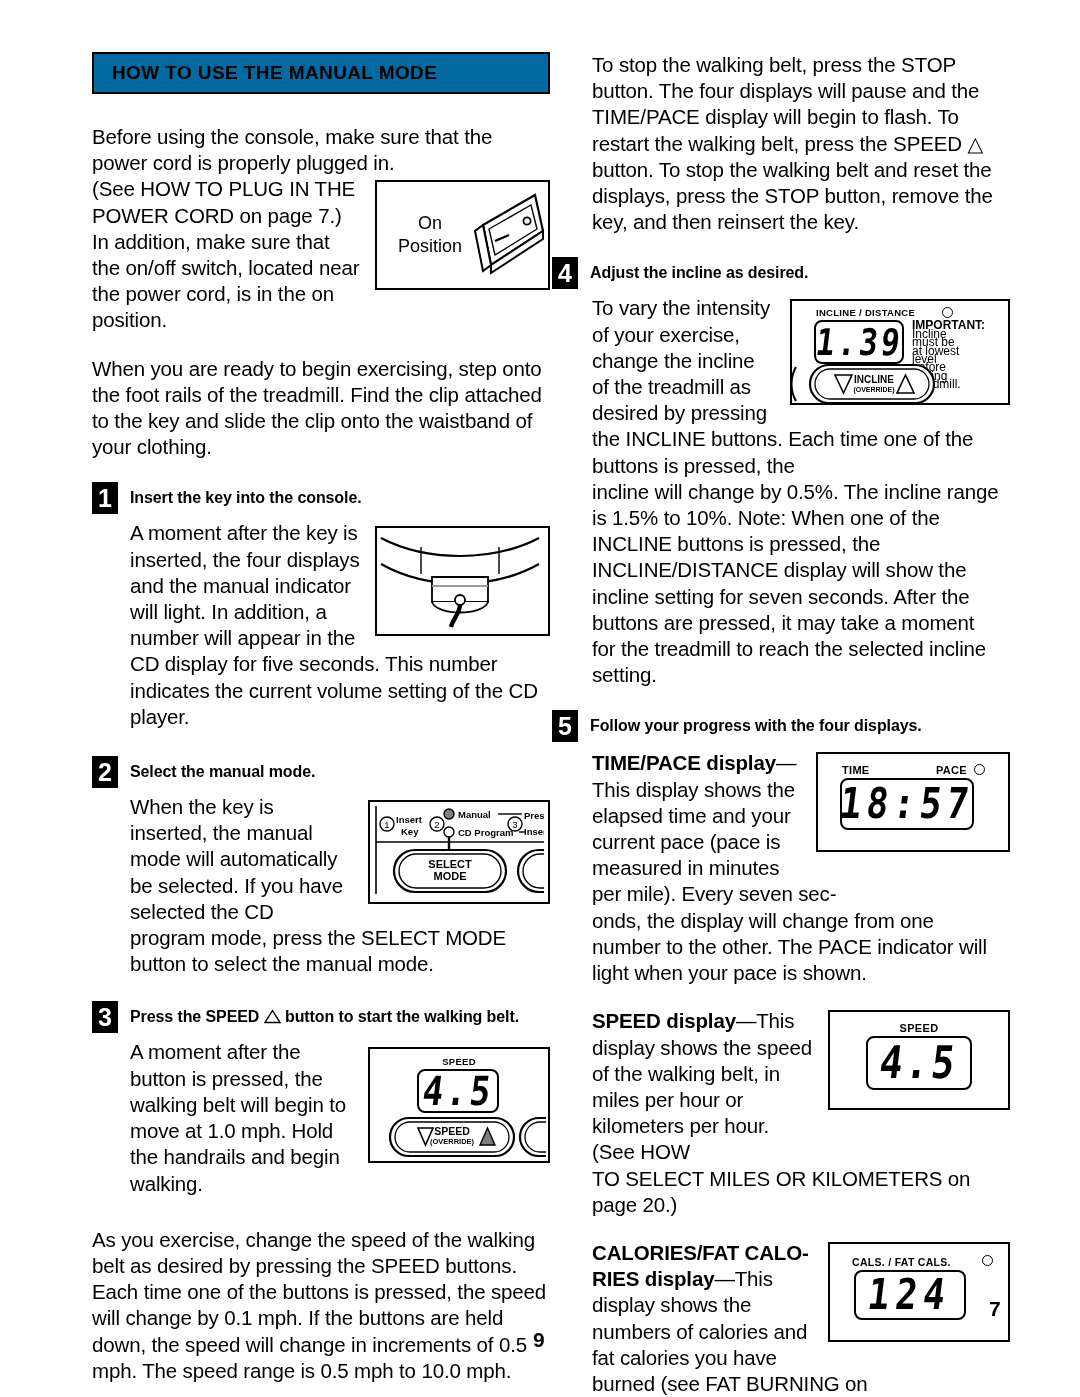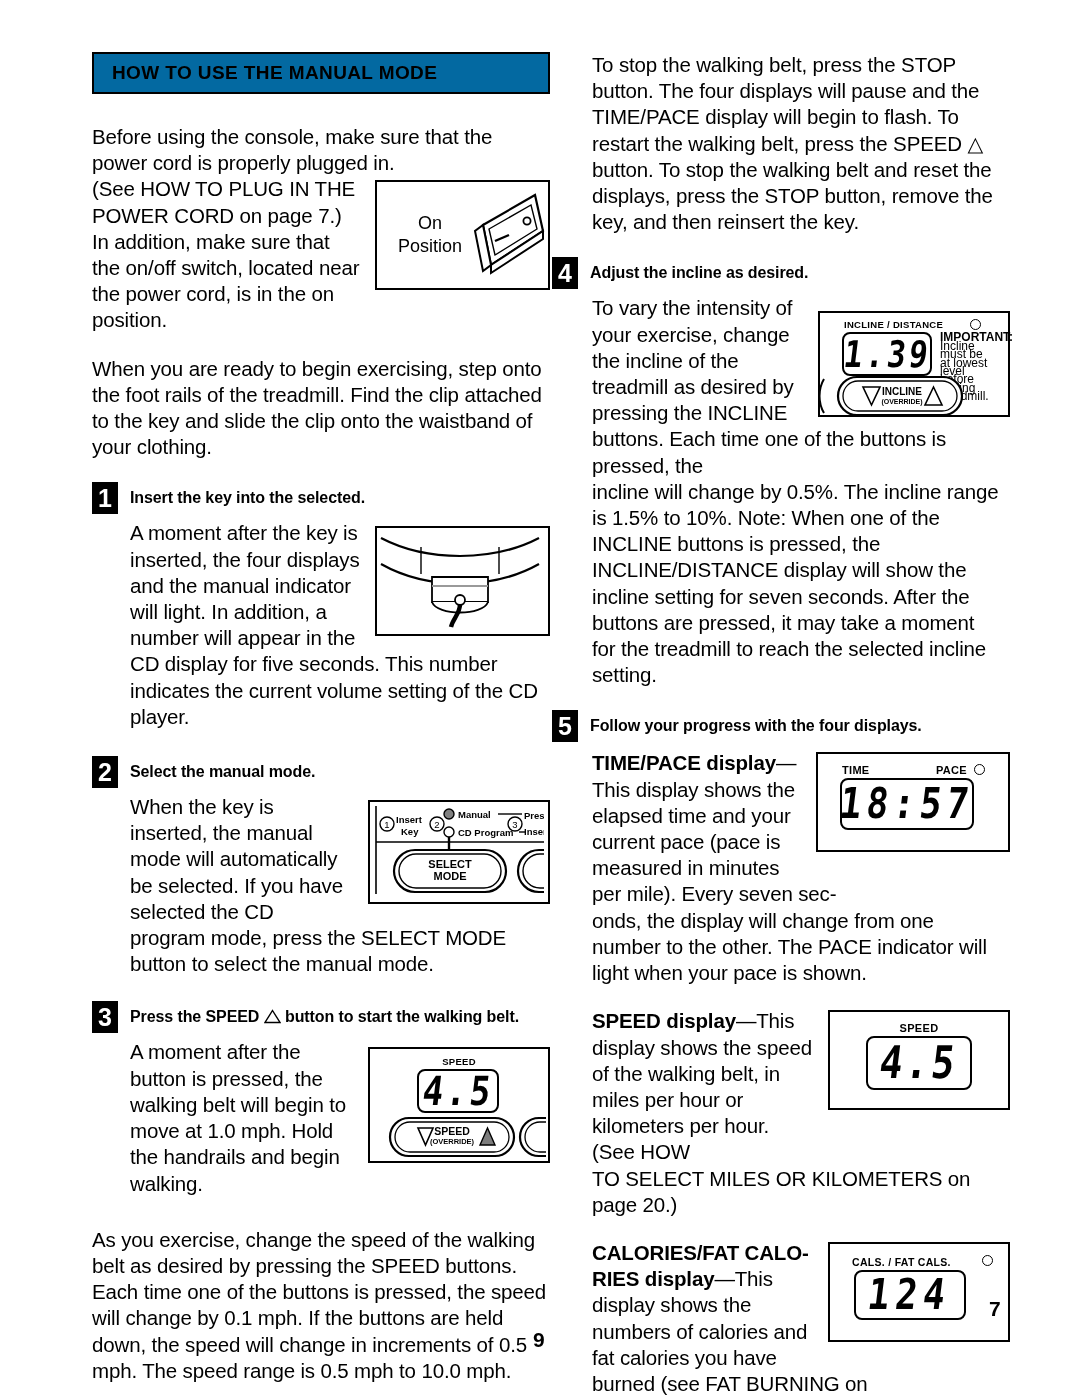--- a/index.html
+++ b/index.html
@@ -197,21 +197,21 @@
     </div>
 
     <p class="para" style="margin-top:0;">(See HOW TO PLUG IN THE POWER CORD on page 7.) In addition, make sure that the on/off switch, located near the power cord, is in the on position.</p>
 
     <div class="clearer"></div>
 
     <p class="para">When you are ready to begin exercising, step onto the foot rails of the treadmill. Find the clip attached to the key and slide the clip onto the waistband of your clothing.</p>
 
     <div class="step-head">
       <div class="step-num">1</div>
-      <div class="step-title">Insert the key into the selected.</div>
+      <div class="step-title">Insert the key into the console.</div>
     </div>
     <div class="step-body">
       <div class="fig-right frame fig-key" style="margin-top:6px;">
         <svg width="166" height="100" viewBox="0 0 166 100">
           <path d="M4,10 C50,34 116,34 162,10" fill="none" stroke="#000" stroke-width="2.2"></path>
           <path d="M4,36 C50,62 116,62 162,36" fill="none" stroke="#000" stroke-width="2.2"></path>
           <line x1="44" y1="19" x2="44" y2="46" stroke="#000" stroke-width="1.4"></line>
           <line x1="122" y1="19" x2="122" y2="46" stroke="#000" stroke-width="1.4"></line>
           <path d="M55,49 L111,49 L111,74 L55,74 Z" fill="#fff" stroke="#000" stroke-width="1.8"></path>
           <path d="M55,58 L111,58" stroke="#999" stroke-width="2"></path>
@@ -305,21 +305,21 @@
 
   <div class="col col-right">
 
     <p class="para">To stop the walking belt, press the STOP button. The four displays will pause and the TIME/PACE display will begin to flash. To restart the walking belt, press the SPEED △ button. To stop the walking belt and reset the displays, press the STOP button, remove the key, and then reinsert the key.</p>
 
     <div class="step-head" style="margin-left:-40px;">
       <div class="step-num">4</div>
       <div class="step-title">Adjust the incline as desired.</div>
     </div>
     <div>
-      <div class="fig-right frame" style="margin-top:16px;width:192px;height:106px;margin-right:-10px;">
+      <div class="fig-right frame" style="margin-top:4px;width:220px;height:106px;margin-right:-10px;">
         <div class="disp-caption" style="left:24px;top:6px;">INCLINE / DISTANCE</div>
         <div class="indicator-dot" style="left:150px;top:6px;"></div>
         <div class="lcd" style="left:22px;top:19px;width:90px;height:44px;">
           <span class="lcd-digits" style="font-size:31px;">1.39</span>
         </div>
         <div class="important-note" style="left:120px;top:20px;">
           <span>IMPORTANT:</span>
           <span class="body">Incline must be at lowest level before folding treadmill.</span>
         </div>
         <svg width="182" height="46" viewBox="0 0 182 46" style="position:absolute;left:-2px;top:58px;">

